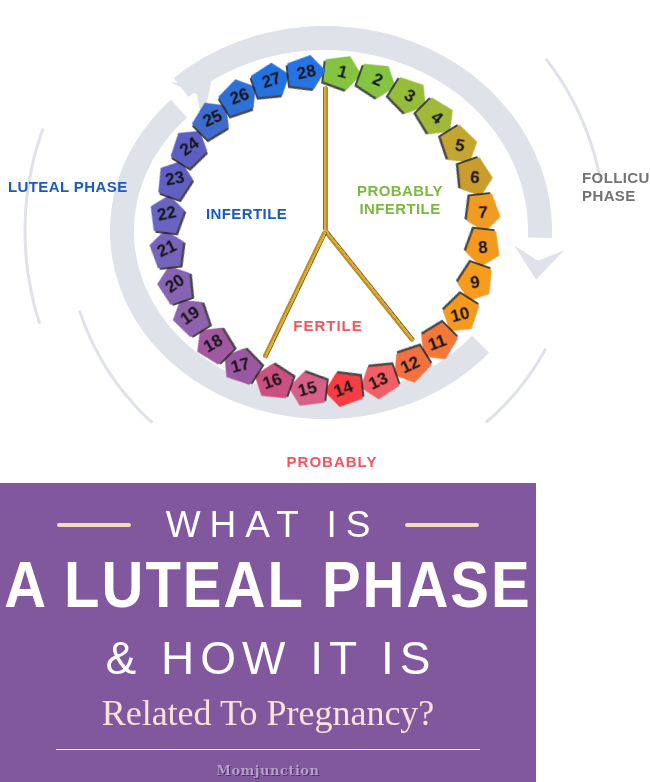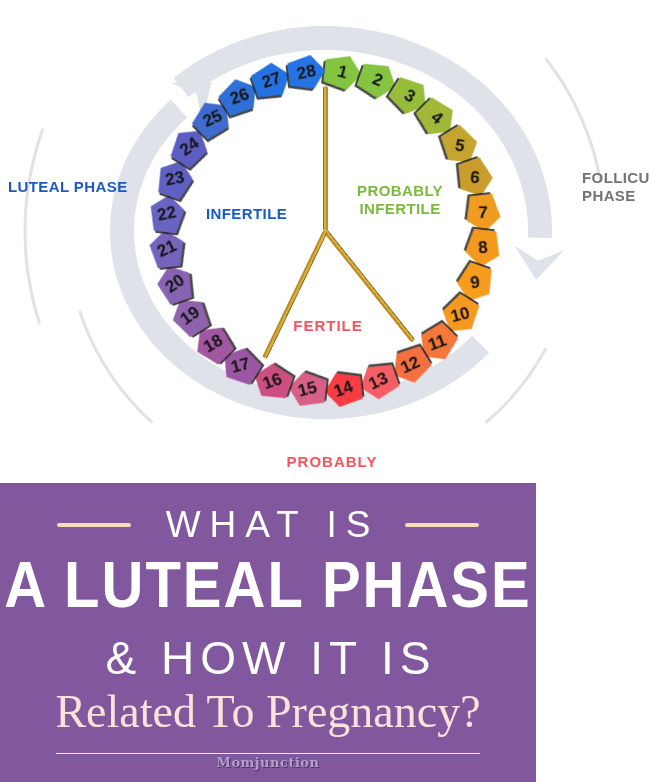--- a/index.html
+++ b/index.html
@@ -19,23 +19,23 @@
   .phase-label{position:absolute;font-weight:bold;font-size:15px;letter-spacing:.4px;
        line-height:18px;white-space:pre-line;z-index:5;}
   .banner{position:absolute;left:0;top:483px;width:536px;height:299px;color:#ffffff;
        display:flex;flex-direction:column;align-items:center;z-index:6;}
   .what-row{display:flex;align-items:center;gap:26px;margin-top:21px;}
   .dash{width:74px;height:4px;border-radius:2px;}
   .what{font-size:37px;font-weight:400;letter-spacing:9px;padding-left:9px;}
   .big-title{font-size:58px;font-weight:700;letter-spacing:2px;margin-top:5px;
        transform:scaleY(1.12);transform-origin:center;white-space:nowrap;}
   .how{font-size:46px;font-weight:400;letter-spacing:6px;padding-left:6px;margin-top:13px;}
-  .related{font-family:"Liberation Serif", serif;font-size:46px;}
+  .related{font-family:"Liberation Serif", serif;font-size:36px;margin-top:7px;}
   .divider{width:424px;height:1px;background:rgba(255,255,255,.85);margin-top:15px;}
-  .brand{font-family:"DejaVu Serif", serif;font-weight:bold;font-size:13px;margin-top:1px;
+  .brand{font-family:"DejaVu Serif", serif;font-weight:bold;font-size:13px;margin-top:13px;
        color:#b2a0c6;text-shadow:1px 1px 0 rgba(74,42,106,.9);letter-spacing:.5px;}
 </style>
 </head>
 <body>
 
 <div class="stage">
 
   <div class="chart">
     <svg class="decor" id="decor-svg" width="650" height="483" viewBox="0 0 650 483">
         <path d="M181.1 87.6L186.8 83.2L192.6 78.9L198.6 74.9L204.8 71.0L211.1 67.3L217.5 63.9L224.1 60.6L230.8 57.5L237.6 54.7L244.5 52.1L251.5 49.6L258.6 47.4L265.7 45.5L273.0 43.7L280.3 42.2L287.7 40.9L295.1 39.9L302.5 39.1L310.0 38.5L317.5 38.1L325.0 38.0L332.5 38.1L340.0 38.5L347.5 39.1L354.9 39.9L362.3 40.9L369.7 42.2L377.0 43.7L384.3 45.5L391.4 47.4L398.5 49.6L405.5 52.1L412.4 54.7L419.2 57.5L425.9 60.6L432.5 63.9L438.9 67.3L445.2 71.0L451.4 74.9L457.4 78.9L463.2 83.2L468.9 87.6L474.4 92.2L479.7 96.9L484.8 101.9L489.7 106.9L494.4 112.2L498.9 117.6L503.2 123.1L507.3 128.7L511.2 134.5L514.8 140.4L518.2 146.4L521.4 152.5L524.3 158.7L527.0 165.0L529.5 171.4L531.7 177.8L533.6 184.3L535.3 190.9L536.7 197.5L537.9 204.1L538.8 210.8L539.5 217.5L539.9 224.3L540.0 231.0L539.9 237.7" fill="none" stroke="#dfe2e9" stroke-width="24"></path>

